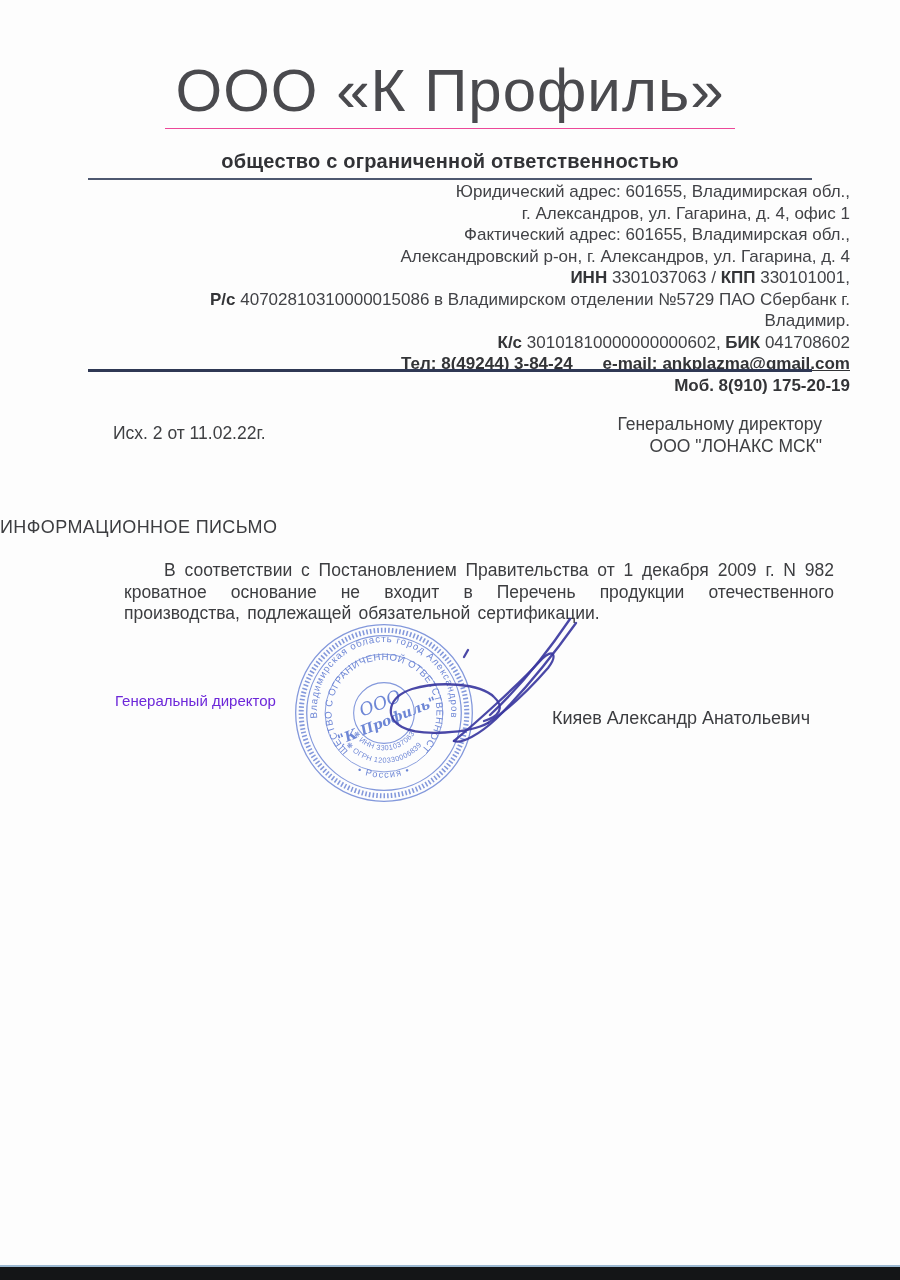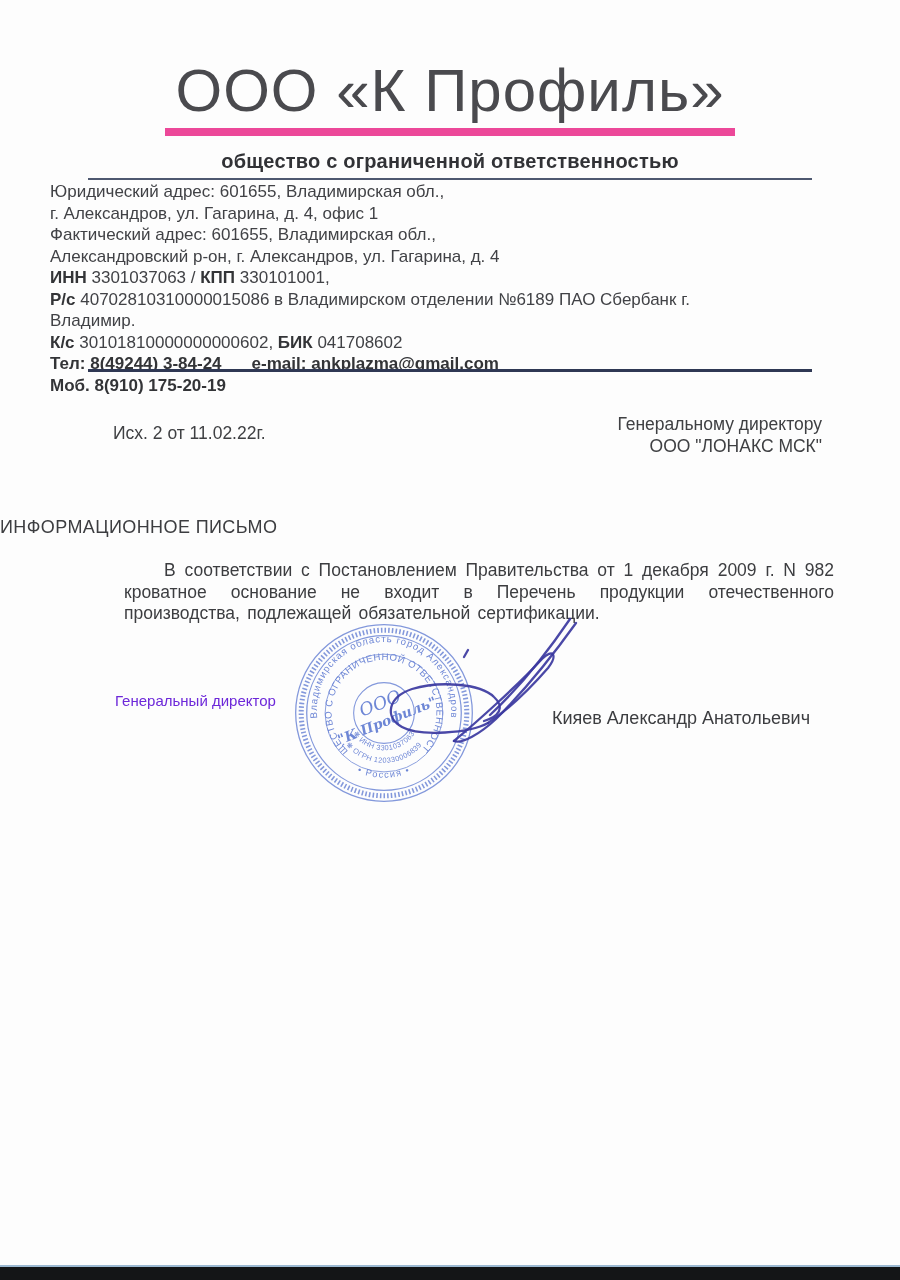--- a/index.html
+++ b/index.html
@@ -6,29 +6,29 @@
   .page{
     position:relative;width:900px;height:1280px;margin:0 auto;
     background:#fdfdfd;overflow:hidden;
     font-family:"Liberation Sans", sans-serif;
     color:#3f4043;
   }
   
   .company-name-wrap{position:absolute;top:58px;left:0;width:100%;text-align:center;}
   .company-name{
     display:inline-block;font-size:60px;font-weight:400;letter-spacing:1px;
-    color:#4a4a4e;border-bottom:8px solid #ec4899;padding:0 10px 4px 10px;line-height:1.1;
+    color:#4a4a4e;border-bottom:1px solid #ec4899;padding:0 10px 4px 10px;line-height:1.1;
   }
   .company-type{
     position:absolute;top:150px;left:0;width:100%;text-align:center;
     font-size:20px;font-weight:700;color:#313236;letter-spacing:0.2px;
   }
   .rule-thin{position:absolute;top:178px;left:88px;width:724px;height:2px;background:#4e5870;}
   .address-block{
-    position:absolute;top:181px;left:50px;width:800px;text-align:left;
+    position:absolute;top:181px;left:50px;width:800px;text-align:right;
     font-size:17px;line-height:21.5px;color:#414246;
   }
   .address-block b{color:#333437;}
   .email{text-decoration:underline;margin-left:5px;}
   .email-label{margin-left:30px;}
   .rule-thick{position:absolute;top:369px;left:88px;width:724px;height:3px;background:#2f3854;}
   
   .ref-row{position:absolute;top:413px;left:113px;right:78px;font-size:17.5px;line-height:22px;}
   .ref-out{position:absolute;left:0;top:9px;}
   .ref-recipient{position:absolute;right:0;top:0;text-align:right;}
@@ -71,21 +71,21 @@
   </div>
   <div class="company-type">общество с ограниченной ответственностью</div>
   <div class="rule-thin"></div>
 
   <div class="address-block">
     <div>Юридический адрес: 601655, Владимирская обл.,</div>
     <div>г. Александров, ул. Гагарина, д. 4, офис 1</div>
     <div>Фактический адрес: 601655, Владимирская обл.,</div>
     <div>Александровский р-он, г. Александров, ул. Гагарина, д. 4</div>
     <div><b>ИНН</b><span> 3301037063 / </span><b>КПП</b><span> 330101001,</span></div>
-    <div><b>Р/с</b><span> 40702810310000015086 в Владимирском отделении №6189 ПАО Сбербанк г.</span></div>
+    <div><b>Р/с</b><span> 40702810310000015086 в Владимирском отделении №5729 ПАО Сбербанк г.</span></div>
     <div>Владимир.</div>
     <div><b>К/с</b><span> 30101810000000000602, </span><b>БИК</b><span> 041708602</span></div>
     <div><b>Тел: 8(49244) 3-84-24</b><b class="email-label">e-mail:</b><b class="email">ankplazma@gmail.com</b></div>
     <div><b>Моб. 8(910) 175-20-19</b></div>
   </div>
 
   <div class="rule-thick"></div>
 
   <div class="ref-row">
     <div class="ref-out">Исх. 2 от 11.02.22г.</div>

